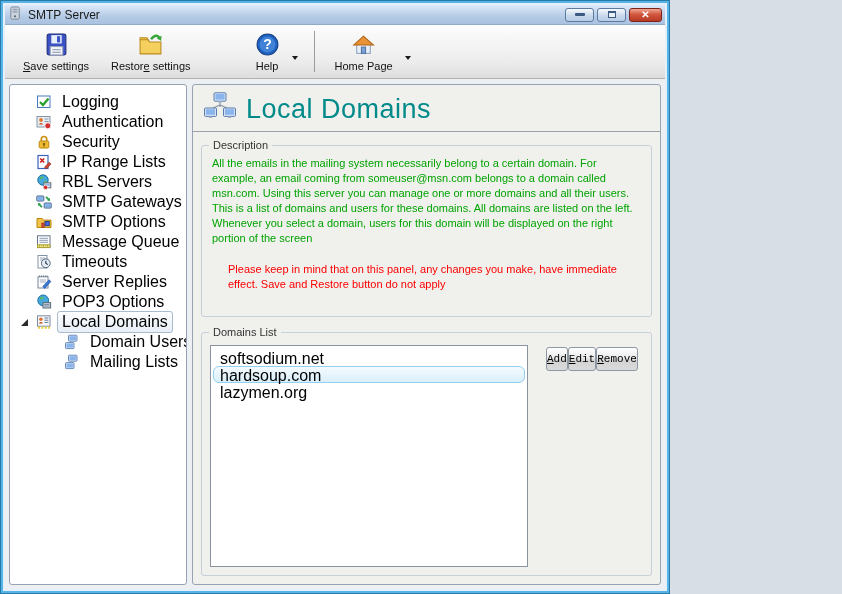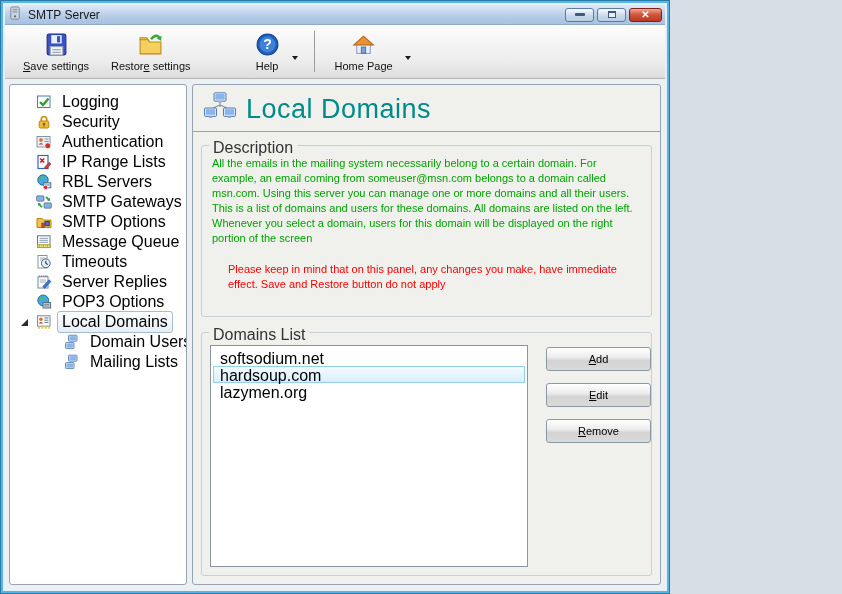--- a/index.html
+++ b/index.html
@@ -86,36 +86,36 @@
   .main-header { display:flex; align-items:center; gap:9px; padding:3px 0 5px 2px; }
   .main-title { font-size:27px; color:#008a8a; letter-spacing:0.5px; }
   .main-sep { border:none; border-top:1px solid #9aa1a9; margin:0 -8px 2px -8px; }
 
   .groupbox {
     position:relative; border:1px solid #c7d0d9; border-radius:3px;
     margin-top:11px; padding:10px 10px 8px 10px;
   }
   .groupbox > .legend {
     position:absolute; top:-7px; left:7px;
-    background:#f0f1ed; padding:0 4px; font-size:16px; color:#333;
+    background:#f0f1ed; padding:0 4px; font-size:11px; color:#333;
   }
   .desc-body { color:#00a300; font-size:11px; line-height:15px; margin:0 0 10px 0; }
   .desc-warning { color:#fb0000; font-size:11px; line-height:15px; margin:16px; }
 
   .domains-box { flex:1; margin-top:15px; display:flex; gap:18px; padding:12px 0 8px 8px; min-height:0; }
   .listbox {
     width:318px; flex:0 0 318px; align-self:stretch;
     background:#fff; border:1px solid #8a93a0; font-size:16px; padding:3px 2px; overflow:hidden;
   }
   .list-item { height:17px; line-height:15px; padding:1px 6px; border:1px solid transparent; cursor:default; }
   .list-item.selected {
     background:linear-gradient(#f4fbfe,#d9effb);
-    border:1px solid #95cfee; border-radius:0;
-  }
-  .buttons-col { flex:1; display:flex; flex-direction:column; gap:12px; padding-top:2px; }
+    border:1px solid #95cfee; border-radius:6px;
+  }
+  .buttons-col { flex:1; display:flex; flex-direction:row; padding-top:2px;font-family:Liberation Mono, monospace; }
   .push-btn {
     height:24px; border:1px solid #8e98a2; border-radius:3px;
     background:linear-gradient(#ffffff,#ececec 42%,#d3d3d3 58%,#dadada);
     font-size:11px; color:#000; display:flex; align-items:center; justify-content:center;
     cursor:default;
   }
 </style>
 </head>
 <body>
 
@@ -208,38 +208,38 @@
       <div class="tree-row">
         <svg width="16" height="16" viewBox="0 0 16 16">
           <rect x="1.5" y="2" width="12.5" height="11.5" fill="#fff" stroke="#4a7ac0"></rect>
           <path d="M4 8 l3 3 l5.5 -6.5" stroke="#2ca02c" stroke-width="2.3" fill="none"></path>
         </svg>
         <span class="tree-label">Logging</span>
       </div>
 
       <div class="tree-row">
         <svg width="16" height="16" viewBox="0 0 16 16">
-          <path d="M5.3 7.5 V5.2 a2.7 2.7 0 0 1 5.4 0 V7.5" fill="none" stroke="#c89012" stroke-width="1.7"></path>
-          <rect x="3.2" y="7" width="9.6" height="7" rx="1.2" fill="#eebb33" stroke="#b8860b"></rect>
-          <circle cx="8" cy="10" r="1.3" fill="#8a6508"></circle>
-          <rect x="7.4" y="10.5" width="1.2" height="2.2" fill="#8a6508"></rect>
-        </svg>
-        <span class="tree-label">Security</span>
-      </div>
-
-      <div class="tree-row">
-        <svg width="16" height="16" viewBox="0 0 16 16">
           <rect x="1" y="2.5" width="13" height="10.5" fill="#e9edf4" stroke="#8495a8"></rect>
           <circle cx="5" cy="6" r="1.9" fill="#e07828"></circle>
           <path d="M2.6 10.6 q2.4 -3 4.8 0 z" fill="#b84818"></path>
           <line x1="8.5" y1="5" x2="12.5" y2="5" stroke="#8a98ac"></line>
           <line x1="8.5" y1="7.5" x2="12.5" y2="7.5" stroke="#8a98ac"></line>
           <circle cx="11.8" cy="11.8" r="3" fill="#d23030" stroke="#fff" stroke-width="0.8"></circle>
         </svg>
         <span class="tree-label">Authentication</span>
+      </div>
+
+      <div class="tree-row">
+        <svg width="16" height="16" viewBox="0 0 16 16">
+          <path d="M5.3 7.5 V5.2 a2.7 2.7 0 0 1 5.4 0 V7.5" fill="none" stroke="#c89012" stroke-width="1.7"></path>
+          <rect x="3.2" y="7" width="9.6" height="7" rx="1.2" fill="#eebb33" stroke="#b8860b"></rect>
+          <circle cx="8" cy="10" r="1.3" fill="#8a6508"></circle>
+          <rect x="7.4" y="10.5" width="1.2" height="2.2" fill="#8a6508"></rect>
+        </svg>
+        <span class="tree-label">Security</span>
       </div>
 
       <div class="tree-row">
         <svg width="16" height="16" viewBox="0 0 16 16">
           <rect x="2" y="1.5" width="10" height="13" fill="#fff" stroke="#3a63c0" stroke-width="1.2"></rect>
           <path d="M4.2 4.5 l4 4 M8.2 4.5 l-4 4" stroke="#d02020" stroke-width="1.7"></path>
           <path d="M8.5 13.2 L13.2 8.2 l1.8 1.7 L10.3 15 z" fill="#d0452e" stroke="#8d2212" stroke-width="0.6"></path>
         </svg>
         <span class="tree-label">IP Range Lists</span>
       </div>

